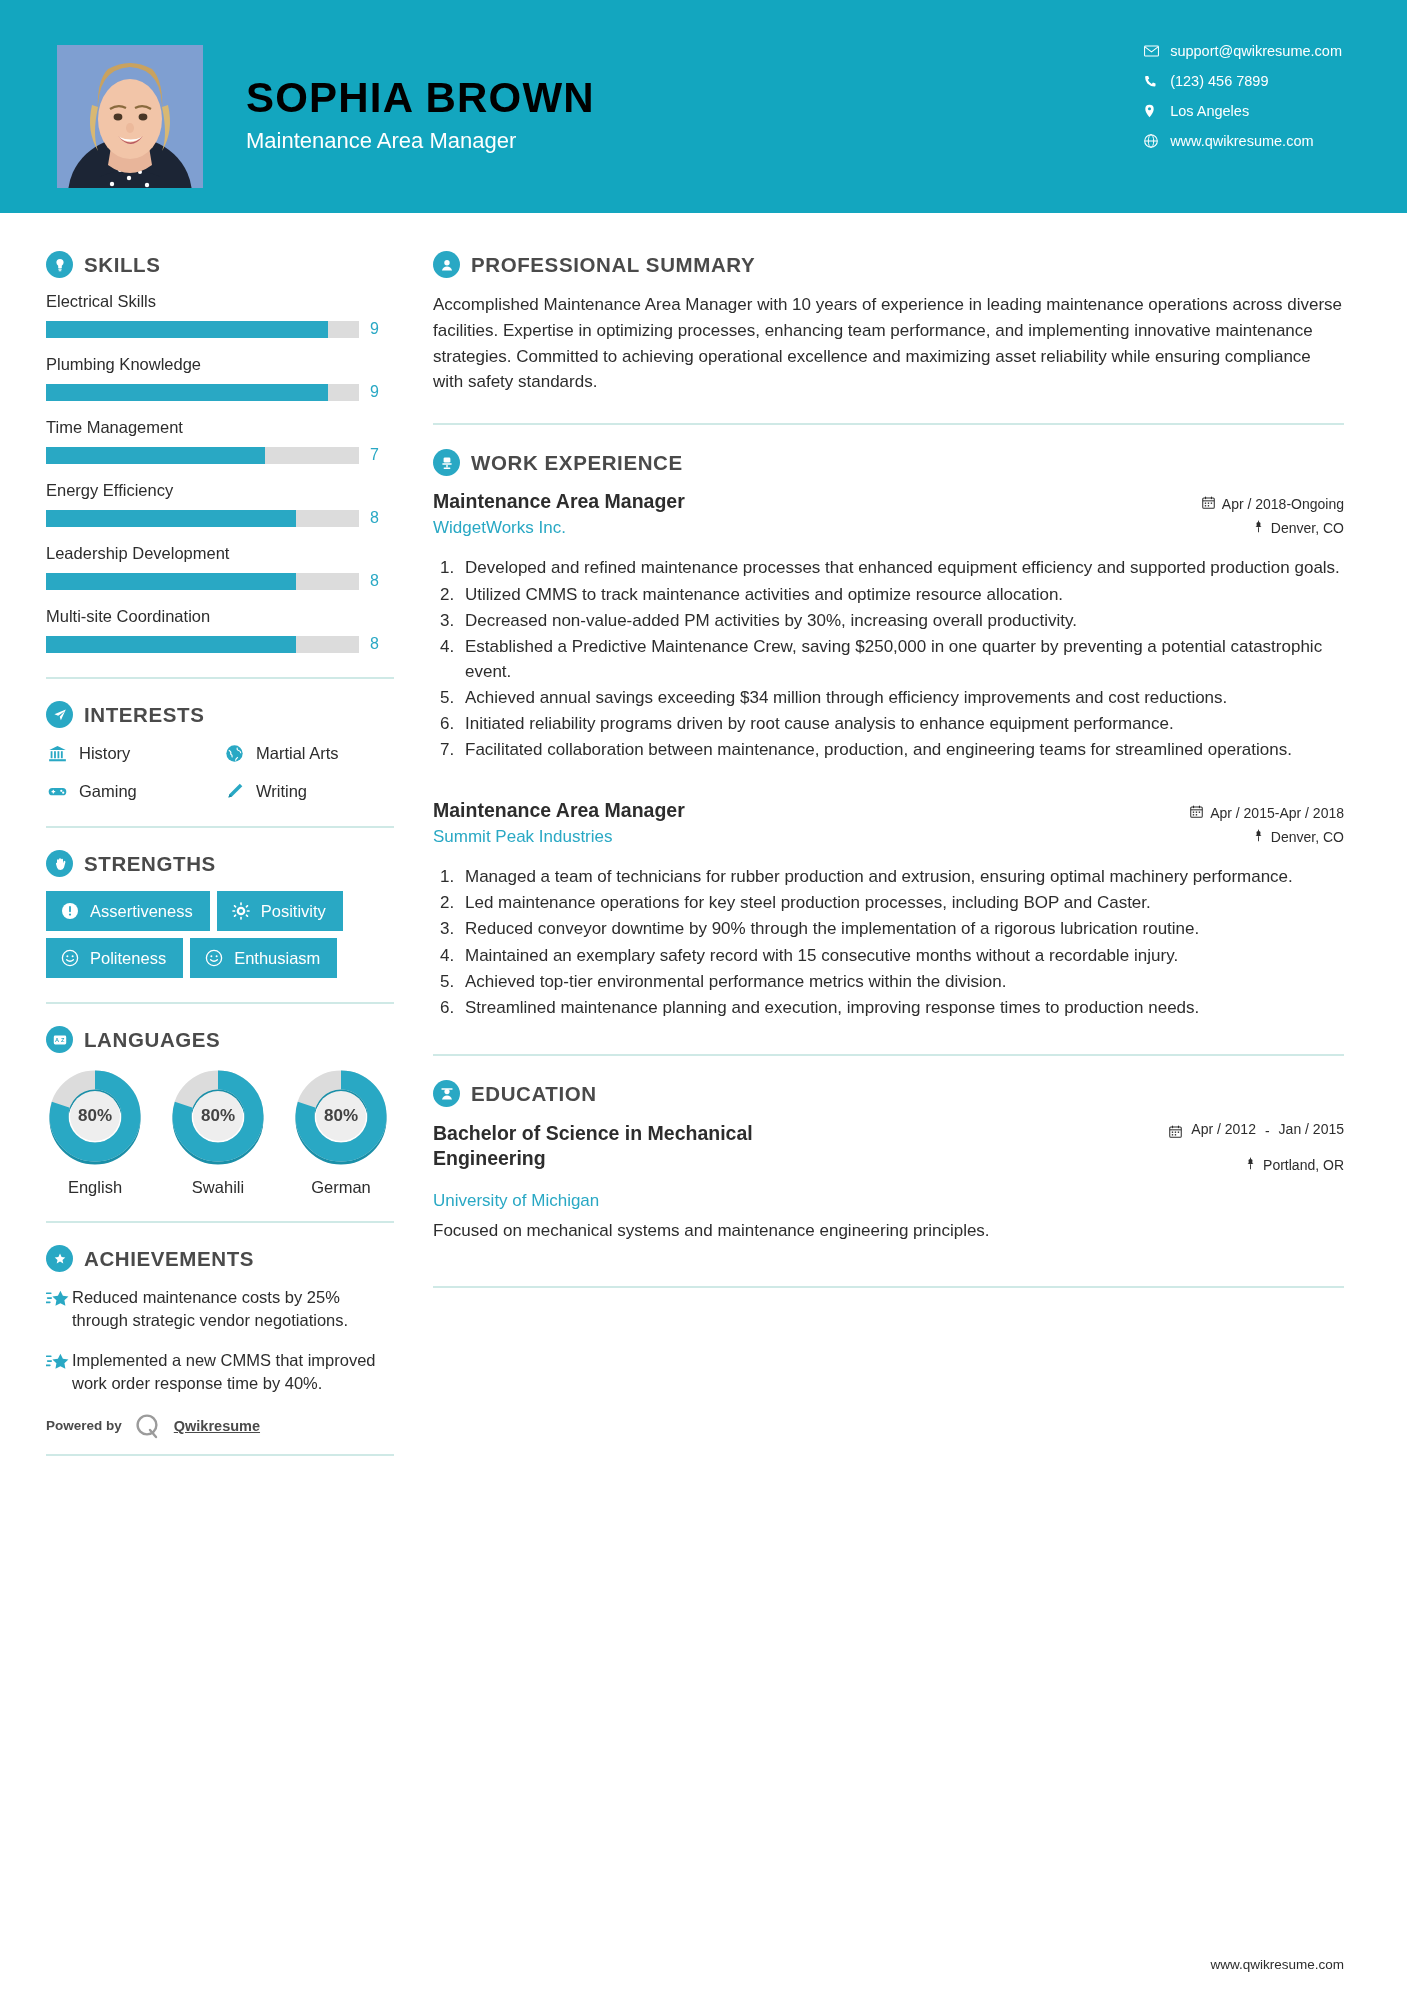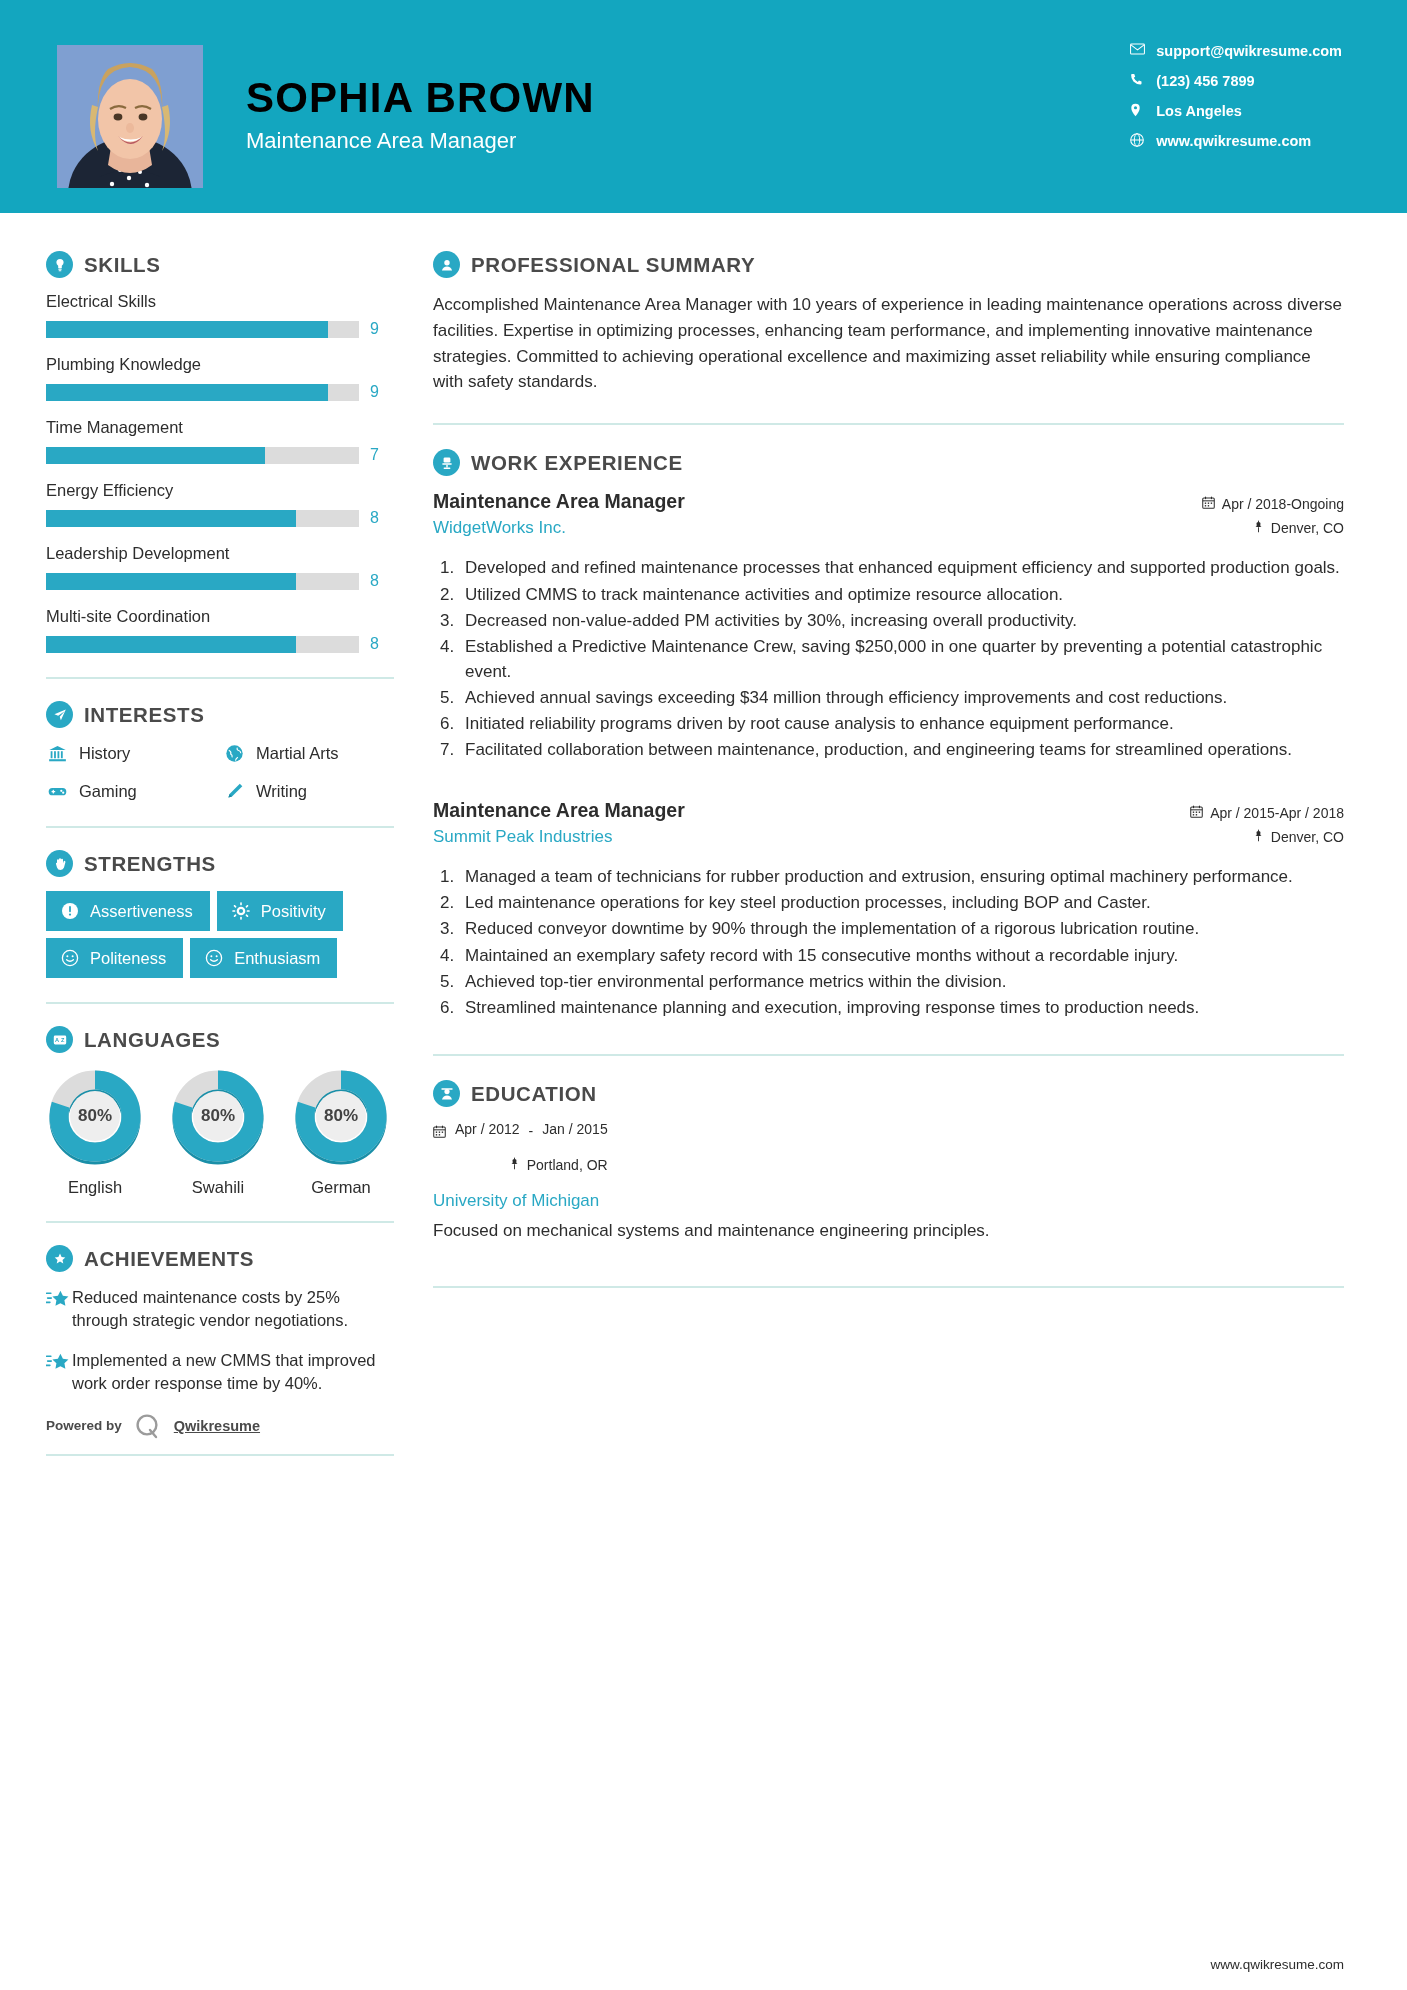--- a/index.html
+++ b/index.html
@@ -57,24 +57,23 @@
   .contacts {
     position: absolute;
     right: 65px;
     top: 43px;
     display: flex;
     flex-direction: column;
     gap: 14px;
   }
   .contact-row {
     display: flex;
-    align-items: flex-start;
+    align-items: center;
     color: #ffffff;
     font-size: 14.5px;
-    font-weight: bold;
   }
   .contact-icon {
     width: 26px;
     display: inline-flex;
     justify-content: flex-start;
     align-items: center;
     color: #ffffff;
   }
   .contact-icon svg { display:block; }
 
@@ -783,20 +782,21 @@
             <svg width="16" height="16" viewBox="0 0 16 16">
                 <circle cx="8" cy="5.6" r="2.6" fill="#fff"></circle>
                 <path d="M3 13.4 q1.2 -3.9 5 -3.9 q3.8 0 5 3.9 Z" fill="#fff"></path>
                 <rect x="2.3" y="2.2" width="11.4" height="1.5" rx="0.7" fill="#fff"></rect>
               </svg>
           </span>
           <span class="sec-title">EDUCATION</span>
         </div>
         <div>
           <div class="edu-top">
+            <div class="edu-title">Bachelor of Science in Mechanical Engineering</div>
             <div>
               <div class="edu-dates">
                 <span class="ic">
                   <svg width="13" height="13" viewBox="0 0 14 14" style="margin-top:4px">
                       <rect x="0.8" y="2.1" width="12.4" height="11.1" rx="1.2" fill="none" stroke="#2d2d2d" stroke-width="1.1"></rect>
                       <path d="M0.8 5.2 L13.2 5.2" stroke="#2d2d2d" stroke-width="1.1"></path>
                       <rect x="3.2" y="0.5" width="1.2" height="3" rx="0.5" fill="#2d2d2d"></rect>
                       <rect x="9.6" y="0.5" width="1.2" height="3" rx="0.5" fill="#2d2d2d"></rect>
                       <g fill="#2d2d2d">
                         <rect x="3" y="7" width="1.5" height="1.5"></rect>

